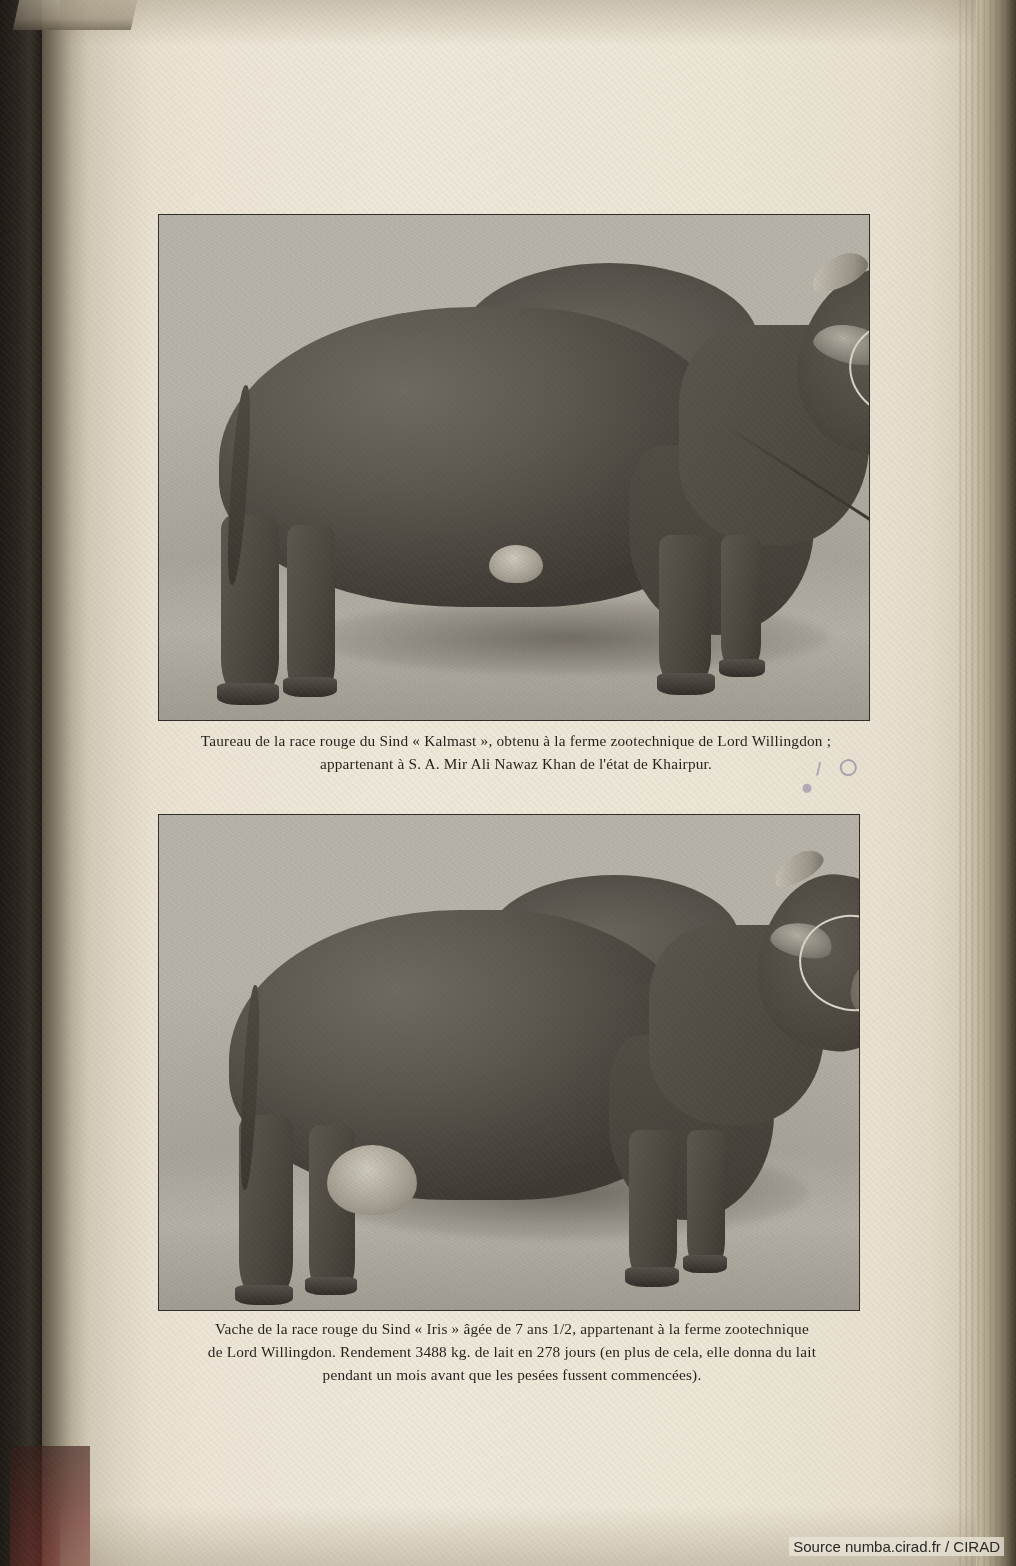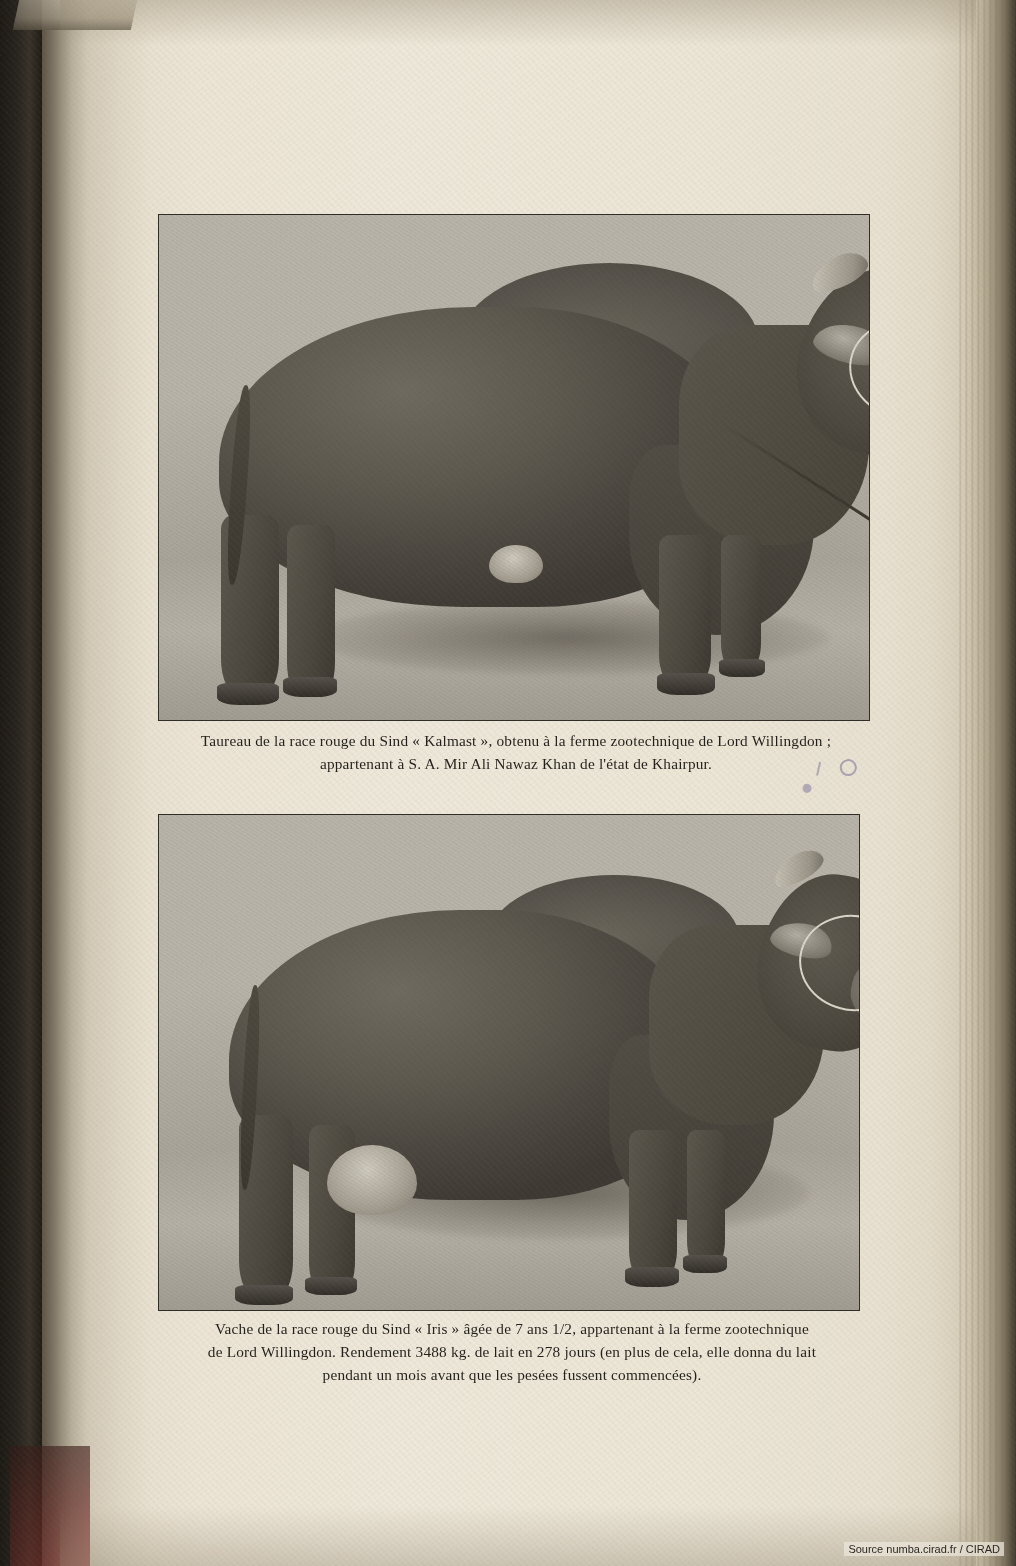--- a/index.html
+++ b/index.html
@@ -244,21 +244,21 @@
   .stamp .dot1 { position:absolute; left: 56px; top: 2px; width: 13px; height: 13px; border: 2px solid rgba(96,84,140,0.45); border-radius: 50%; }
   .stamp .dot2 { position:absolute; left: 16px; top: 20px; width: 9px; height: 9px; background: rgba(96,84,140,0.40); border-radius: 50%; }
   .stamp .tick { position:absolute; left: 34px; top: 0px; width: 2px; height: 14px; background: rgba(96,84,140,0.40); transform: rotate(22deg); }
 
   
   .source {
     position: absolute;
     right: 12px;
     bottom: 10px;
     color: #2a2724;
-    font-size: 11px;
+    font-size: 15px;
     font-family: "Liberation Sans", sans-serif;
     background: rgba(235,229,217,0.75);
     padding: 1px 4px;
   }
 </style>
 </head>
 <body>
 
 <div class="page">
 

